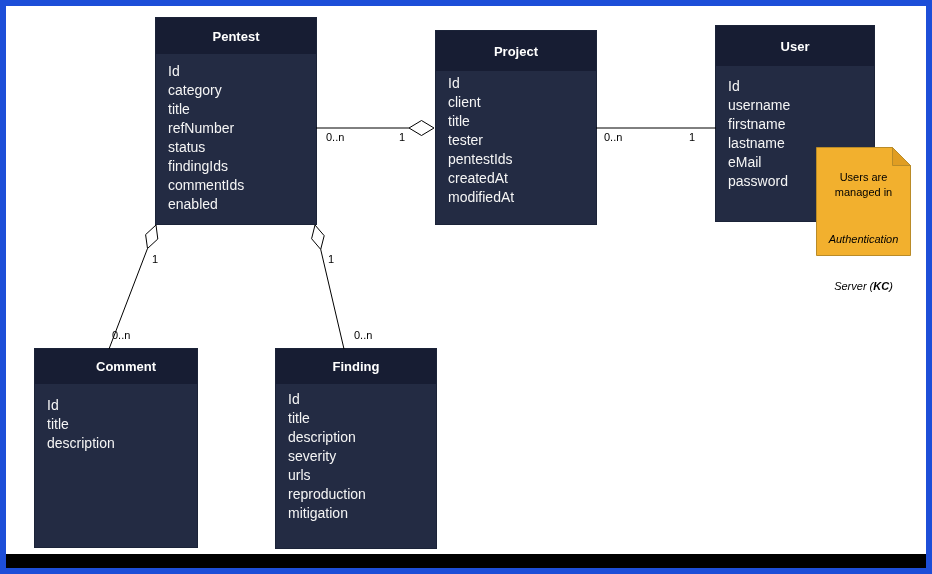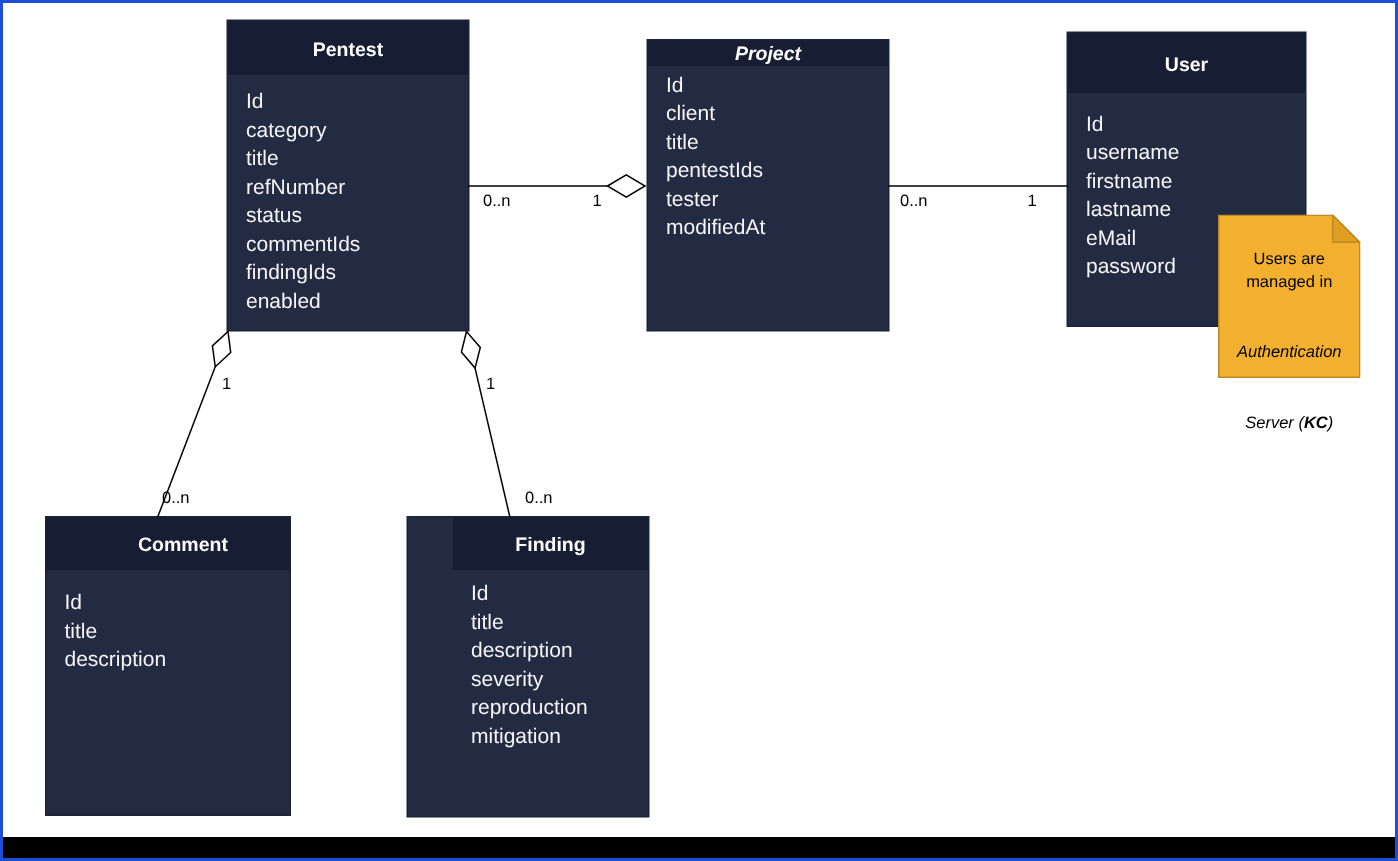--- a/index.html
+++ b/index.html
@@ -5,21 +5,21 @@
   * { box-sizing: border-box; margin: 0; padding: 0; }
   body {
     font-family: "Liberation Sans", sans-serif;
     background: #ffffff;
   }
   .canvas {
     position: relative;
     width: 932px;
     height: 574px;
     background: #ffffff;
-    border: 2px solid #1d4ed8;
+    border: 6px solid #1d4ed8;
     overflow: hidden;
   }
   .bottom-bar {
     position: absolute;
     left: 0; right: 0;
     bottom: 0;
     height: 14px;
     background: #000000;
   }
   .entity {
@@ -79,34 +79,35 @@
 <div class="canvas">
 
   <div class="entity" style="left:150px; top:12px; width:160px; height:206px;">
     <div class="entity-header" style="height:36px;">Pentest</div>
     <div class="entity-body" style="padding-top:8px;">
       <div class="attr">Id</div>
       <div class="attr">category</div>
       <div class="attr">title</div>
       <div class="attr">refNumber</div>
       <div class="attr">status</div>
+      <div class="attr">findingIds</div>
       <div class="attr">commentIds</div>
-      <div class="attr">findingIds</div>
       <div class="attr">enabled</div>
     </div>
   </div>
 
   <div class="entity" style="left:430px; top:25px; width:160px; height:193px;">
-    <div class="entity-header" style="height:17px;font-style:italic;">Project</div>
+    <div class="entity-header" style="height:40px;">Project</div>
     <div class="entity-body" style="padding-top:3px;">
       <div class="attr">Id</div>
       <div class="attr">client</div>
       <div class="attr">title</div>
+      <div class="attr">tester</div>
       <div class="attr">pentestIds</div>
-      <div class="attr">tester</div>
+      <div class="attr">createdAt</div>
       <div class="attr">modifiedAt</div>
     </div>
   </div>
 
   <div class="entity" style="left:710px; top:20px; width:158px; height:195px;">
     <div class="entity-header" style="height:40px;">User</div>
     <div class="entity-body" style="padding-top:11px;">
       <div class="attr">Id</div>
       <div class="attr">username</div>
       <div class="attr">firstname</div>
@@ -118,27 +119,28 @@
 
   <div class="entity" style="left:29px; top:343px; width:162px; height:198px;">
     <div class="entity-header" style="height:35px;padding-left:20px;">Comment</div>
     <div class="entity-body" style="padding-top:12px;">
       <div class="attr">Id</div>
       <div class="attr">title</div>
       <div class="attr">description</div>
     </div>
   </div>
 
-  <div class="entity" style="left:270px; top:343px; width:160px; height:199px;padding-left:30px;">
+  <div class="entity" style="left:270px; top:343px; width:160px; height:199px;">
     <div class="entity-header" style="height:35px;">Finding</div>
     <div class="entity-body" style="padding-top:6px;">
       <div class="attr">Id</div>
       <div class="attr">title</div>
       <div class="attr">description</div>
       <div class="attr">severity</div>
+      <div class="attr">urls</div>
       <div class="attr">reproduction</div>
       <div class="attr">mitigation</div>
     </div>
   </div>
 
   <svg class="connectors" width="928" height="570">
 
     <g>
       <line x1="310" y1="122" x2="403" y2="122" stroke="#000000" stroke-width="1"></line>
       <polygon points="403,122 415.5,114.5 428,122 415.5,129.5" fill="#ffffff" stroke="#000000" stroke-width="1"></polygon>

